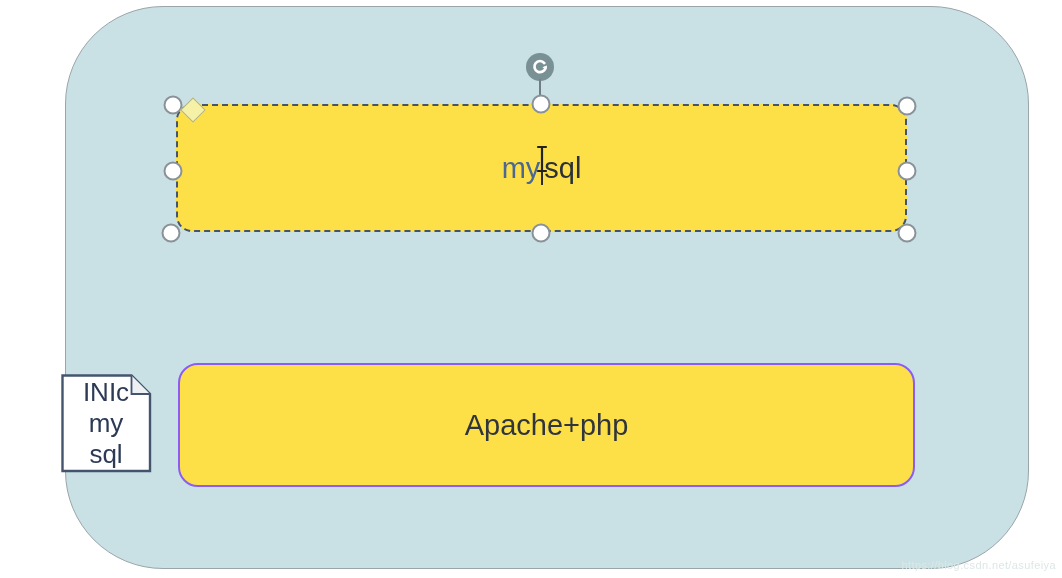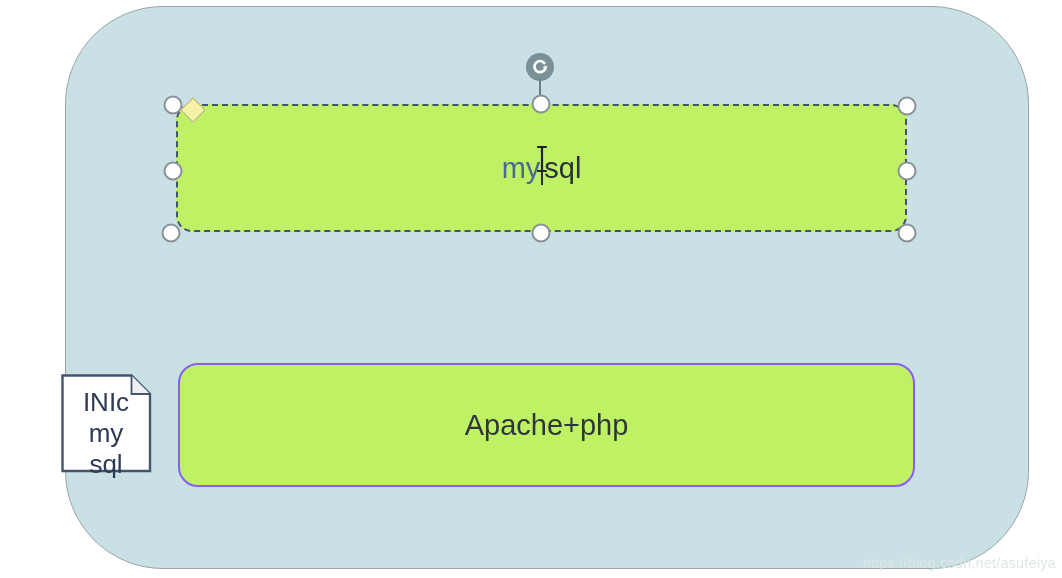--- a/index.html
+++ b/index.html
@@ -14,21 +14,21 @@
   .container-shape{
     position:absolute;left:65px;top:6px;width:964px;height:563px;
     box-sizing:border-box;
     background:#c9e1e4;
     border:1.5px solid #9aa5a9;
     border-radius:98px;
   }
 
   
   .shape{
-    position:absolute;box-sizing:border-box;background:#bef264;
+    position:absolute;box-sizing:border-box;background:#fde047;
     display:flex;align-items:center;justify-content:center;
     font-size:29px;color:#30343c;
   }
   .mysql-box{
     left:176px;top:104px;width:731px;height:128px;
     border:2px dashed #44546f;border-radius:16px;
   }
   .apache-box{
     left:178px;top:363px;width:737px;height:124px;
     border:2px solid #8b5cf6;border-radius:20px;
@@ -63,27 +63,27 @@
     display:flex;align-items:center;justify-content:center;z-index:7;
   }
 
   
   .ibeam{position:absolute;left:535px;top:145px;z-index:8;}
 
   
   .note-shape{position:absolute;left:61px;top:374px;z-index:4;}
   .note-text{
     position:absolute;left:61px;top:377px;width:90px;z-index:5;
-    text-align:center;font-size:26px;line-height:31px;color:#2c3a55;margin-top:10px;
+    text-align:center;font-size:26px;line-height:31px;color:#2c3a55;
   }
   .note-text span{display:block;}
 
   .watermark{
     position:absolute;right:6px;bottom:7px;z-index:9;
-    font-size:14px;letter-spacing:.4px;color:#dde7e7;text-align:right;
+    font-size:11px;letter-spacing:.4px;color:#dde7e7;text-align:right;
   }
 </style>
 </head>
 <body>
 
 <div class="stage">
 
   <div class="container-shape"></div>
 
   <div class="shape apache-box">

